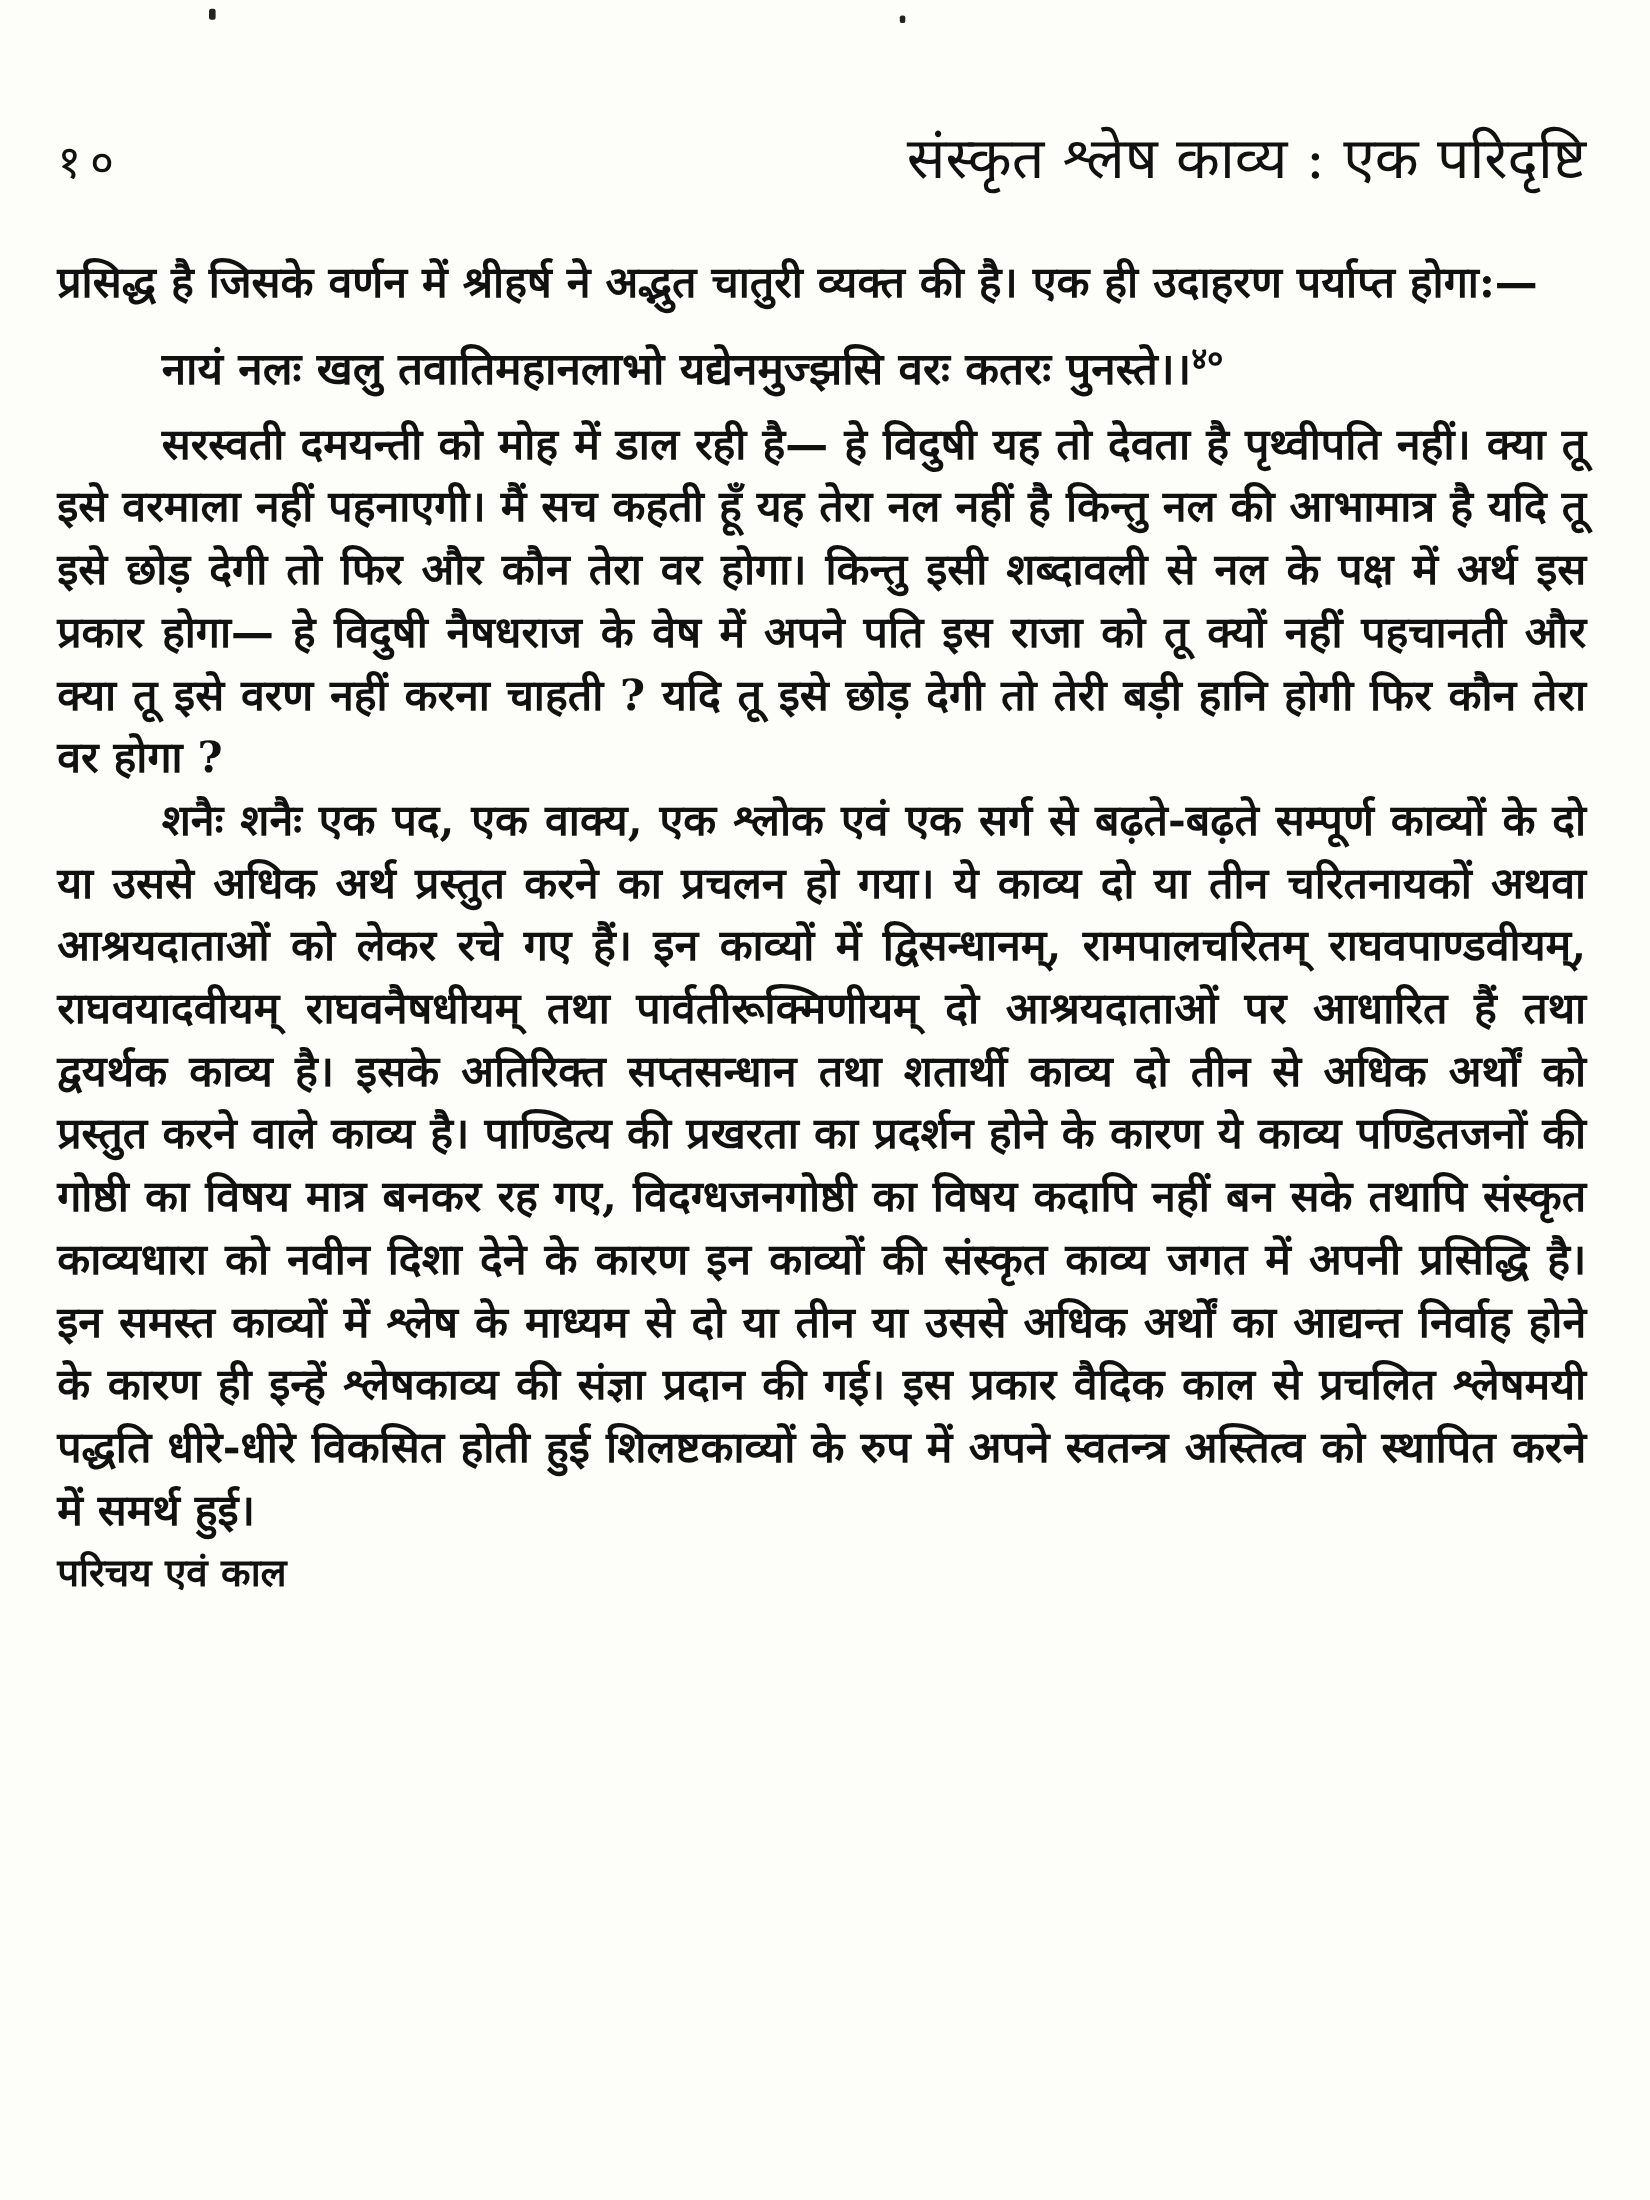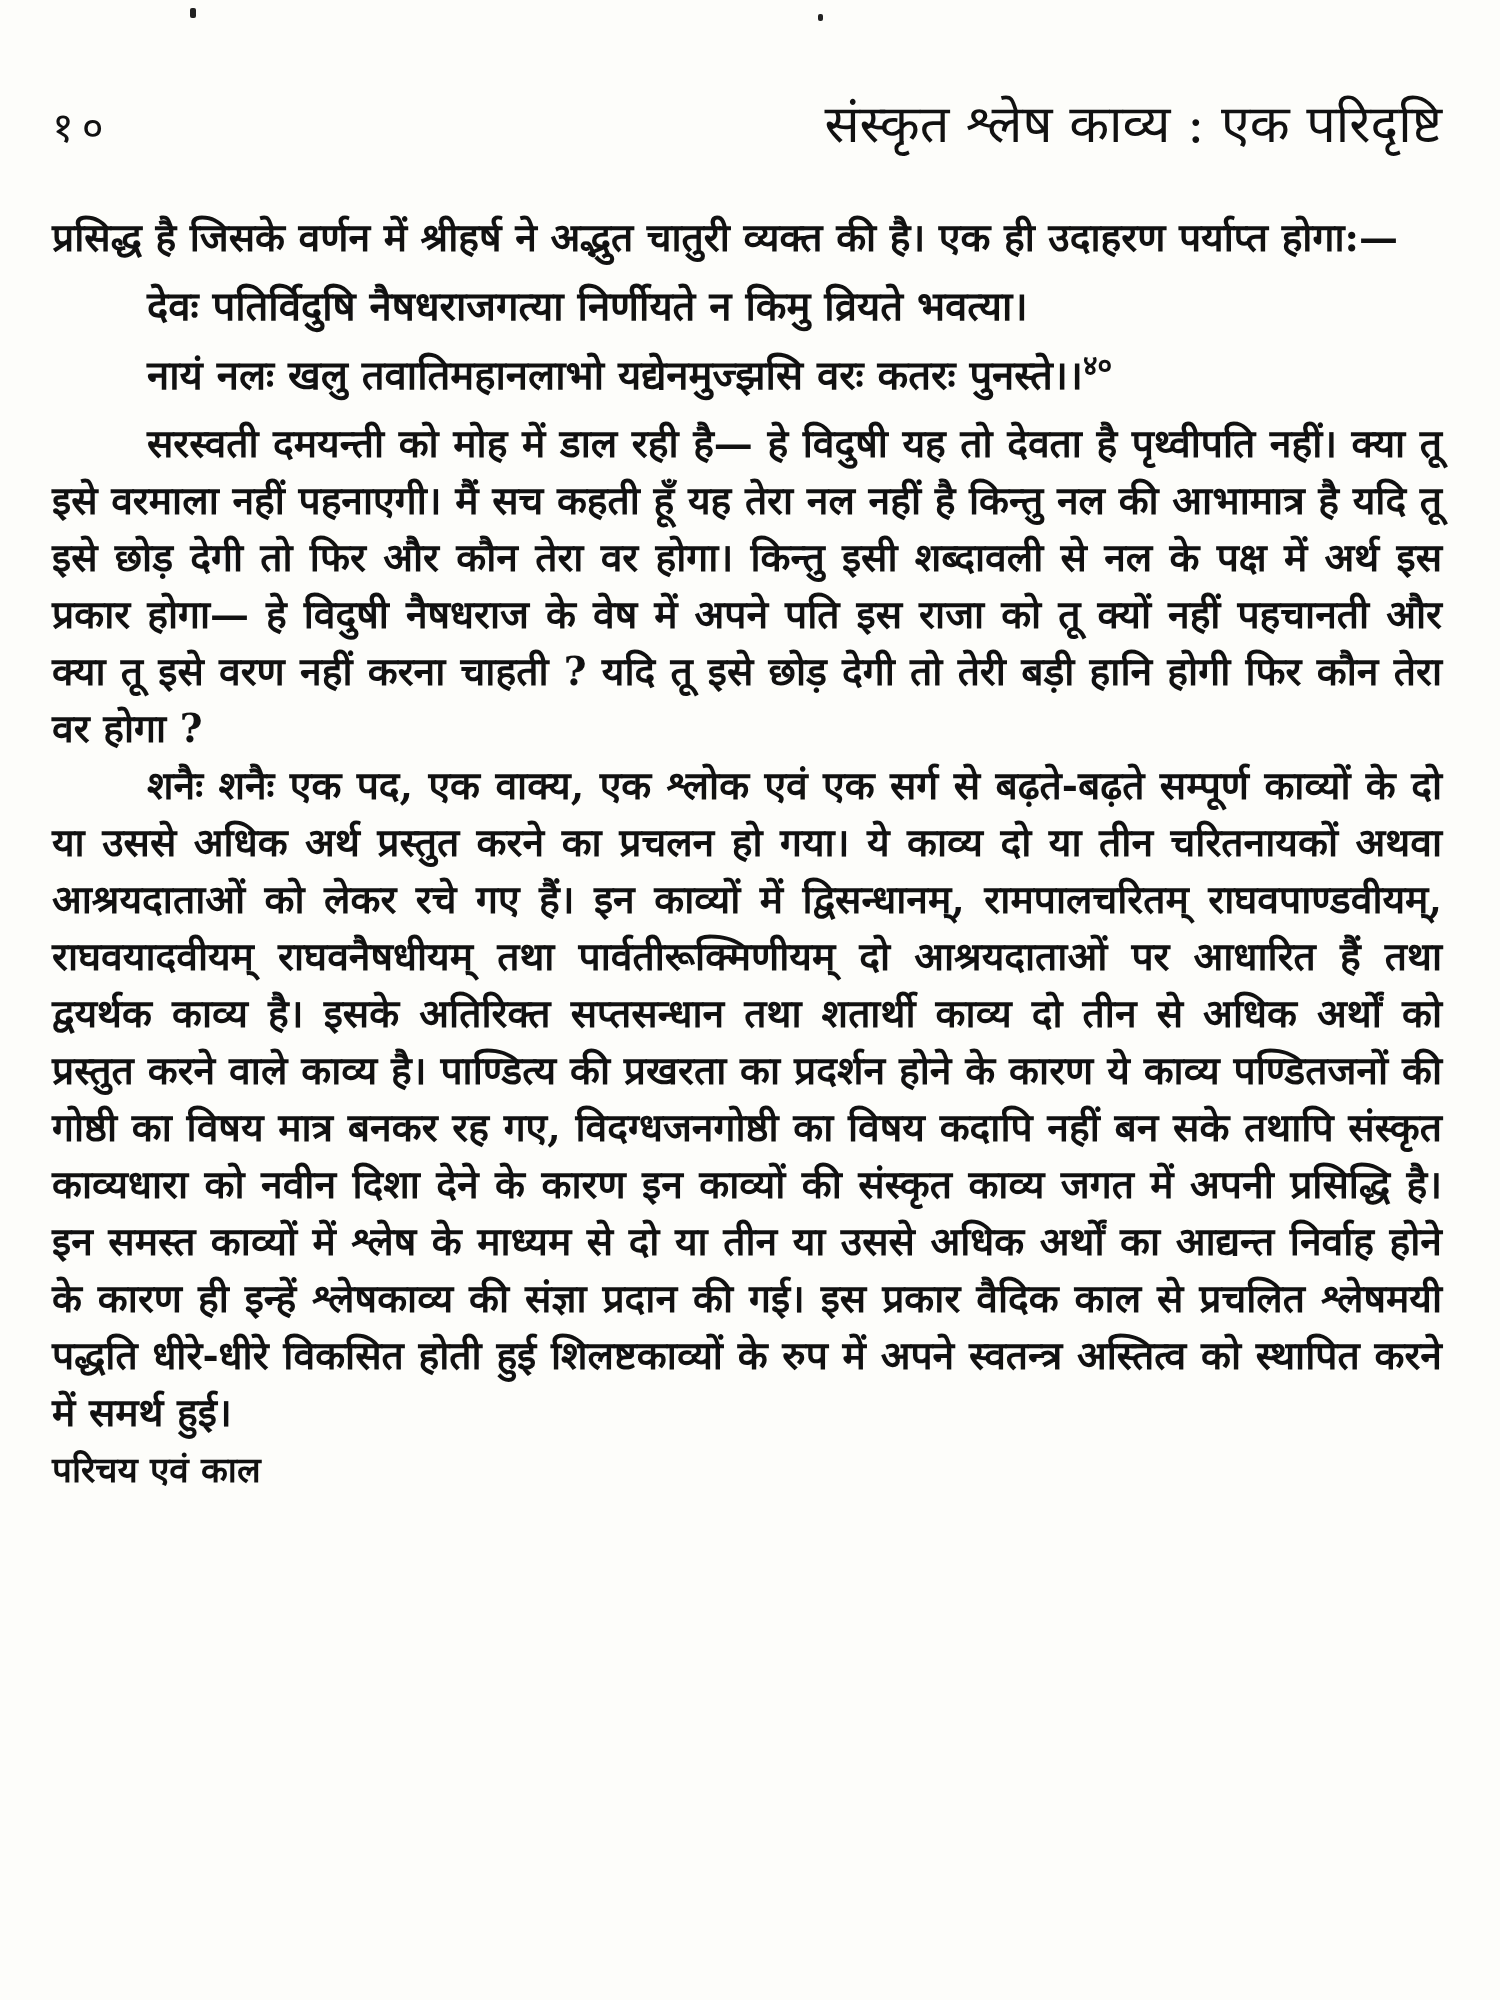--- a/index.html
+++ b/index.html
@@ -8,21 +8,21 @@
     font-family: "DejaVu Serif", "Liberation Serif", serif;
   }
   .page {
     position: relative;
     width: 1500px;
     height: 2000px;
     margin: 0 auto;
     background: #fdfdfa;
     color: #111;
     box-sizing: border-box;
-    padding: 56px 58px 30px 52px;
+    padding: 76px 58px 30px 52px;
     overflow: hidden;
   }
   .scan-speck {
     position: absolute;
     background: #222;
     border-radius: 2px;
   }
   .speck-1 { left: 190px; top: 8px; width: 6px; height: 10px; }
   .speck-2 { left: 818px; top: 14px; width: 5px; height: 7px; }
   .page-header {
@@ -71,21 +71,20 @@
   <div class="page-header">
     <span class="page-number">१०</span>
     <span class="header-title">संस्कृत श्लेष काव्य : एक परिदृष्टि</span>
   </div>
 
   <div class="body-text">
 
     <p>प्रसिद्ध है जिसके वर्णन में श्रीहर्ष ने अद्भुत चातुरी व्यक्त की है। एक ही उदाहरण पर्याप्त होगा:—</p>
 
     <div class="verse">
-      <div>देवः पतिर्विदुषि नैषधराजगत्या निर्णीयते न किमु व्रियते भवत्या।</div>
       <div><span>नायं नलः खलु तवातिमहानलाभो यद्येनमुज्झसि वरः कतरः पुनस्ते।।</span><sup>४०</sup></div>
     </div>
 
     <p class="para-indent">सरस्वती दमयन्ती को मोह में डाल रही है— हे विदुषी यह तो देवता है पृथ्वीपति नहीं। क्या तू इसे वरमाला नहीं पहनाएगी। मैं सच कहती हूँ यह तेरा नल नहीं है किन्तु नल की आभामात्र है यदि तू इसे छोड़ देगी तो फिर और कौन तेरा वर होगा। किन्तु इसी शब्दावली से नल के पक्ष में अर्थ इस प्रकार होगा— हे विदुषी नैषधराज के वेष में अपने पति इस राजा को तू क्यों नहीं पहचानती और क्या तू इसे वरण नहीं करना चाहती ? यदि तू इसे छोड़ देगी तो तेरी बड़ी हानि होगी फिर कौन तेरा वर होगा ?</p>
 
     <p class="para-indent">शनैः शनैः एक पद, एक वाक्य, एक श्लोक एवं एक सर्ग से बढ़ते-बढ़ते सम्पूर्ण काव्यों के दो या उससे अधिक अर्थ प्रस्तुत करने का प्रचलन हो गया। ये काव्य दो या तीन चरितनायकों अथवा आश्रयदाताओं को लेकर रचे गए हैं। इन काव्यों में द्विसन्धानम्, रामपालचरितम् राघवपाण्डवीयम्, राघवयादवीयम् राघवनैषधीयम् तथा पार्वतीरूक्मिणीयम् दो आश्रयदाताओं पर आधारित हैं तथा द्वयर्थक काव्य है। इसके अतिरिक्त सप्तसन्धान तथा शतार्थी काव्य दो तीन से अधिक अर्थों को प्रस्तुत करने वाले काव्य है। पाण्डित्य की प्रखरता का प्रदर्शन होने के कारण ये काव्य पण्डितजनों की गोष्ठी का विषय मात्र बनकर रह गए, विदग्धजनगोष्ठी का विषय कदापि नहीं बन सके तथापि संस्कृत काव्यधारा को नवीन दिशा देने के कारण इन काव्यों की संस्कृत काव्य जगत में अपनी प्रसिद्धि है। इन समस्त काव्यों में श्लेष के माध्यम से दो या तीन या उससे अधिक अर्थों का आद्यन्त निर्वाह होने के कारण ही इन्हें श्लेषकाव्य की संज्ञा प्रदान की गई। इस प्रकार वैदिक काल से प्रचलित श्लेषमयी पद्धति धीरे-धीरे विकसित होती हुई शिलष्टकाव्यों के रुप में अपने स्वतन्त्र अस्तित्व को स्थापित करने में समर्थ हुई।</p>
 
     <p class="section-heading">परिचय एवं काल</p>
 
 

